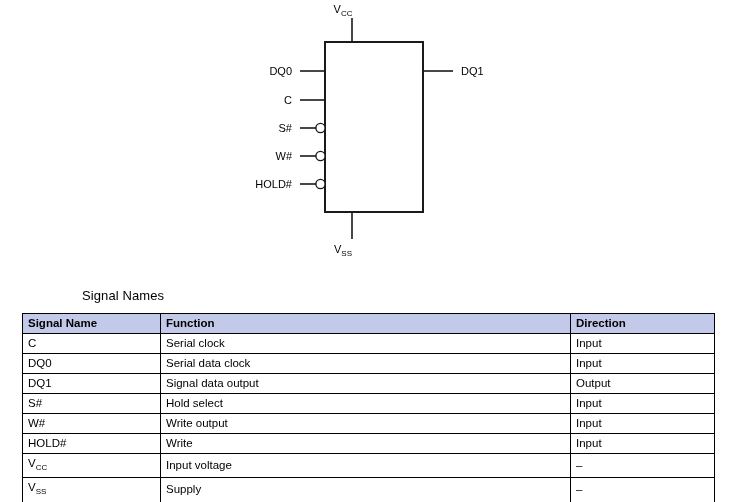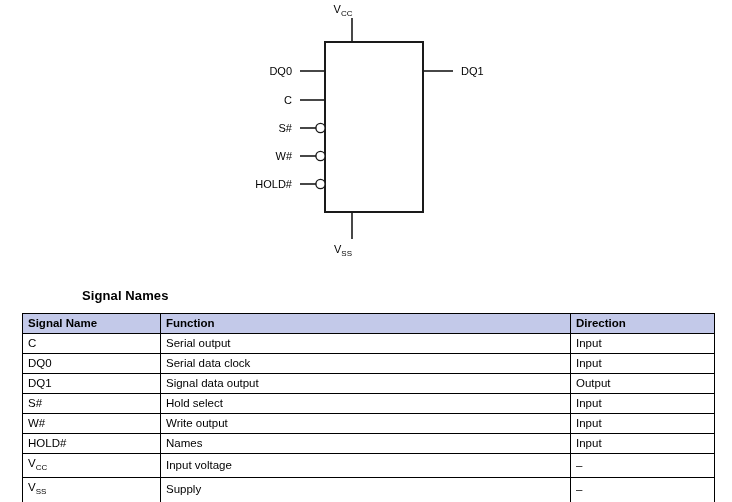--- a/index.html
+++ b/index.html
@@ -35,21 +35,21 @@
   .diagram-label-sub {
     font-size: 8px;
   }
 
   
   #signal-names-heading {
     position: absolute;
     left: 82px;
     top: 288px;
     font-size: 13px;
-    font-weight: bold;
+    font-weight: normal;
     letter-spacing: 0.1px;
   }
 
   
   #signal-table {
     position: absolute;
     left: 22px;
     top: 313px;
     width: 692px;
     border-collapse: collapse;
@@ -146,21 +146,21 @@
   <thead>
     <tr>
       <th>Signal Name</th>
       <th>Function</th>
       <th>Direction</th>
     </tr>
   </thead>
   <tbody id="table-body">
       <tr>
         <td>C</td>
-        <td>Serial output</td>
+        <td>Serial clock</td>
         <td>Input</td>
       </tr>
       <tr>
         <td>DQ0</td>
         <td>Serial data clock</td>
         <td>Input</td>
       </tr>
       <tr>
         <td>DQ1</td>
         <td>Signal data output</td>
@@ -171,21 +171,21 @@
         <td>Hold select</td>
         <td>Input</td>
       </tr>
       <tr>
         <td>W#</td>
         <td>Write output</td>
         <td>Input</td>
       </tr>
       <tr>
         <td>HOLD#</td>
-        <td>Names</td>
+        <td>Write</td>
         <td>Input</td>
       </tr>
       <tr>
         <td>V<span class="cell-sub">CC</span></td>
         <td>Input voltage</td>
         <td>–</td>
       </tr>
       <tr>
         <td>V<span class="cell-sub">SS</span></td>
         <td>Supply</td>

